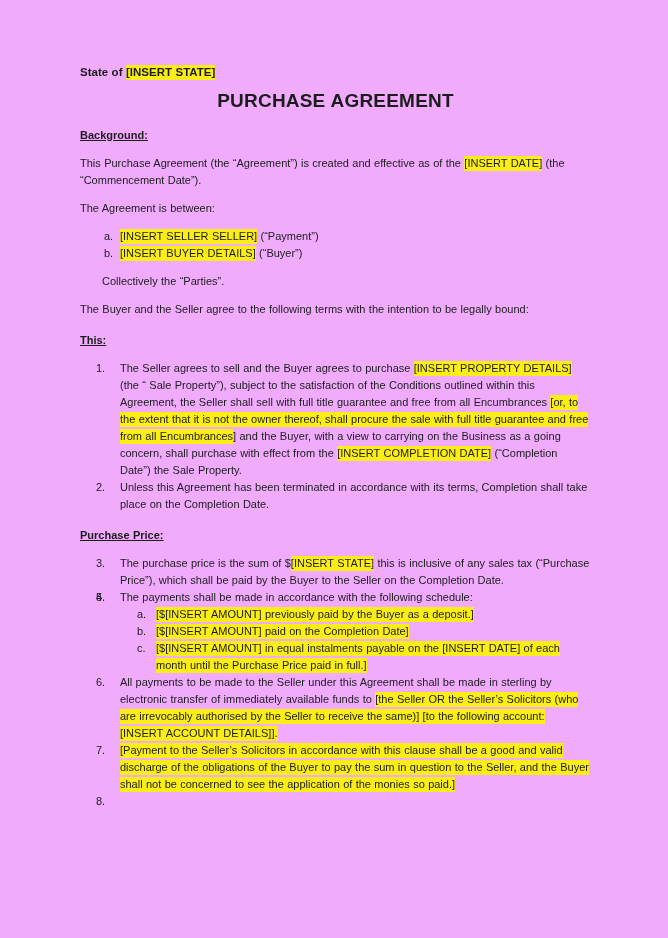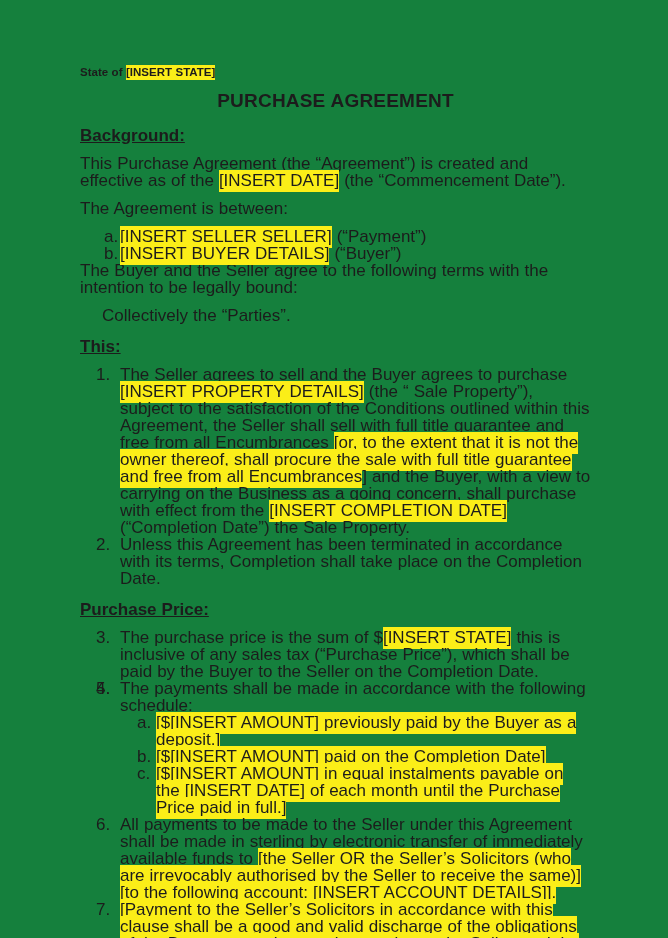--- a/index.html
+++ b/index.html
@@ -12,21 +12,21 @@
     width: 668px;
     height: 938px;
     box-sizing: border-box;
     background: #ffffff;
     color: #1c1c1c;
     font-family: "Liberation Sans", sans-serif;
     padding: 64px 77px 0 80px;
     overflow: hidden;
   }
   .block {
-    font-size: 17px;
+    font-size: 11px;
     line-height: 17px;
     margin: 0 0 11px 0;
     word-spacing: 0.3px;
   }
   .state {
     font-weight: 700;
     font-size: 11.5px;
     margin-bottom: 7px;
   }
   .title {
@@ -57,31 +57,31 @@
   .sub .marker { position: absolute; left: 57px; }
   .para-indent.spaced { margin-top: 11px; }
   .hl {
     background: var(--hl-color, #fcf000);
     padding: 1px 0 2px 0;
   }
 </style>
 </head>
 <body>
 
-<div class="page" style="color: rgb(28, 28, 28); background: #15803d;">
+<div class="page" style="color: rgb(28, 28, 28); background: #f0abfc;">
   <div>
       <div class="block para state"><span><span>State of </span><span class="hl">[INSERT STATE]</span></span></div>
       <div class="block title">PURCHASE AGREEMENT</div>
       <div class="block heading">Background:</div>
       <div class="block para"><span><span>This Purchase Agreement (the “Agreement”) is created and effective as of the </span><span class="hl">[INSERT DATE]</span><span> (the “Commencement Date”).</span></span></div>
       <div class="block para"><span><span>The Agreement is between:</span></span></div>
       <div class="block ab"><span class="marker">a.</span><span><span class="hl">[INSERT SELLER SELLER]</span><span> (“Payment”)</span></span></div>
       <div class="block ab"><span class="marker">b.</span><span><span class="hl">[INSERT BUYER DETAILS]</span><span> (“Buyer”)</span></span></div>
+      <div class="block para-indent spaced"><span><span>Collectively the “Parties”.</span></span></div>
       <div class="block para"><span><span>The Buyer and the Seller agree to the following terms with the intention to be legally bound:</span></span></div>
-      <div class="block para-indent spaced"><span><span>Collectively the “Parties”.</span></span></div>
       <div class="block heading">This:</div>
       <div class="block num"><span class="marker">1.</span><span><span>The Seller agrees to sell and the Buyer agrees to purchase </span><span class="hl">[INSERT PROPERTY DETAILS]</span><span> (the “ Sale Property”), subject to the satisfaction of the Conditions outlined within this Agreement, the Seller shall sell with full title guarantee and free from all Encumbrances </span><span class="hl">[or, to the extent that it is not the owner thereof, shall procure the sale with full title guarantee and free from all Encumbrances</span><span>] and the Buyer, with a view to carrying on the Business as a going concern, shall purchase with effect from the </span><span class="hl">[INSERT COMPLETION DATE]</span><span> (“Completion Date”) the Sale Property.</span></span></div>
       <div class="block num"><span class="marker">2.</span><span><span>Unless this Agreement has been terminated in accordance with its terms, Completion shall take place on the Completion Date.</span></span></div>
       <div class="block heading">Purchase Price:</div>
       <div class="block num"><span class="marker">3.</span><span><span>The purchase price is the sum of $</span><span class="hl">[INSERT STATE]</span><span> this is inclusive of any sales tax (“Purchase Price”), which shall be paid by the Buyer to the Seller on the Completion Date.</span></span></div>
       <div class="block num"><span class="marker">4.</span></div>
       <div class="block num"><span class="marker">5.</span><span><span>The payments shall be made in accordance with the following schedule:</span></span></div>
       <div class="block sub"><span class="marker">a.</span><span><span class="hl">[$[INSERT AMOUNT] previously paid by the Buyer as a deposit.]</span></span></div>
       <div class="block sub"><span class="marker">b.</span><span><span class="hl">[$[INSERT AMOUNT] paid on the Completion Date]</span></span></div>
       <div class="block sub"><span class="marker">c.</span><span><span class="hl">[$[INSERT AMOUNT] in equal instalments payable on the [INSERT DATE] of each month until the Purchase Price paid in full.]</span></span></div>

